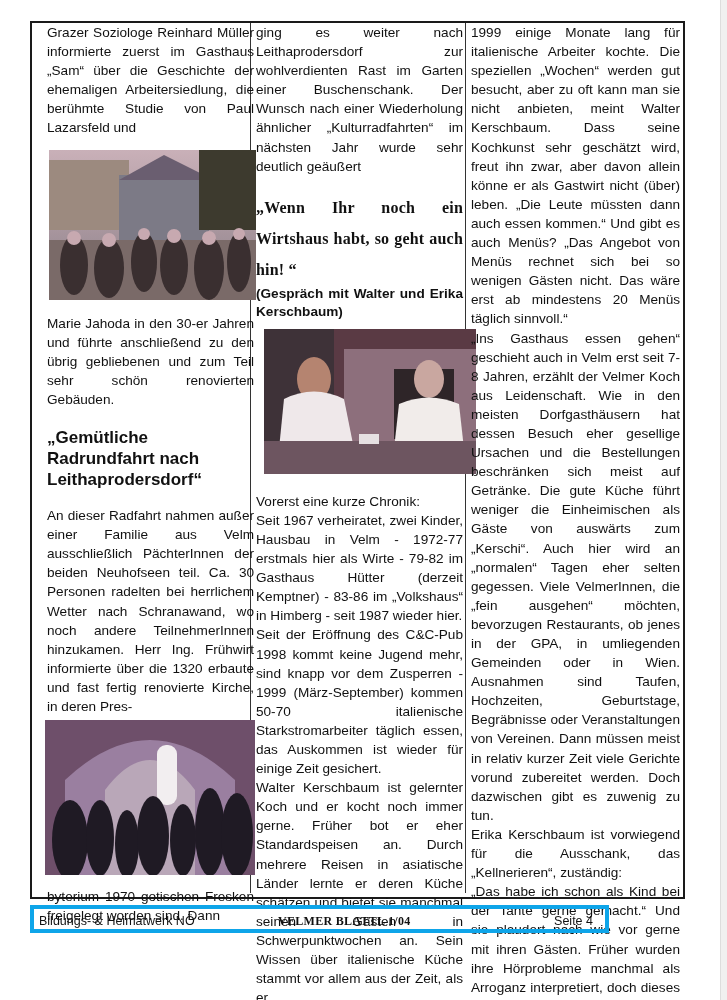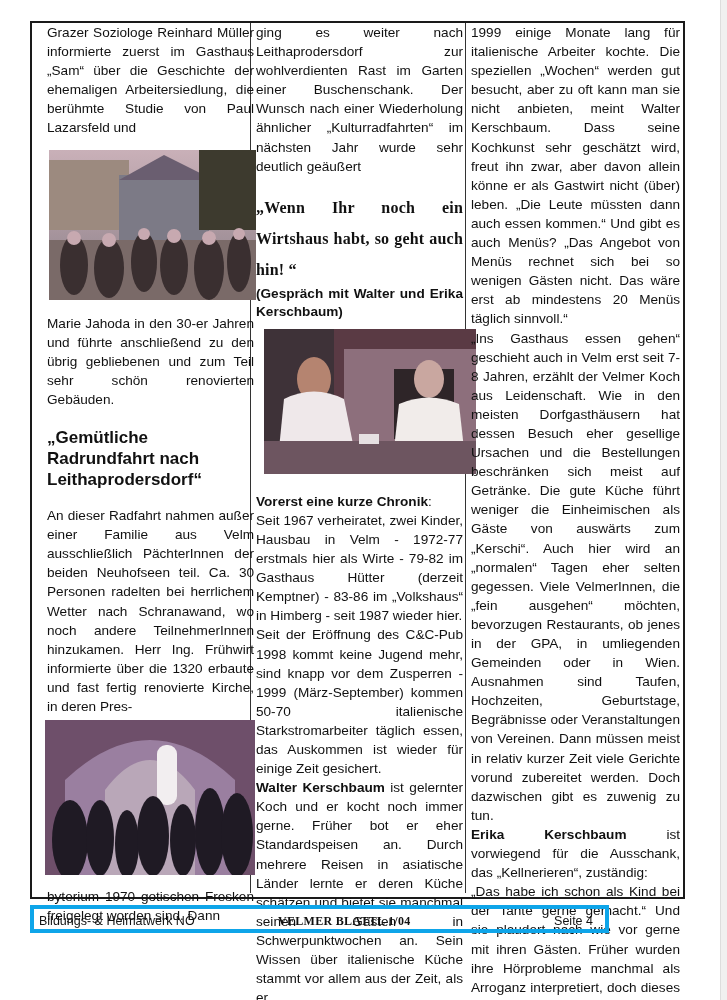--- a/index.html
+++ b/index.html
@@ -10,21 +10,21 @@
   .col1 { left:47px; width:207px; }
   .col2 { left:256px; width:207px; }
   .col3 { left:471px; width:209px; }
   .vrule { position:absolute; top:23px; width:1px; background:#333; height:870px; }
   .vr1 { left:250px; }
   .vr2 { left:465px; }
   .photo { display:block; position:relative; overflow:hidden; }
   .h-section { font-weight:bold; font-size:17px; line-height:21px; text-align:left; margin:0; }
   .h-serif { font-family:"Liberation Serif", serif; font-weight:bold; font-size:16px; line-height:31px; text-align:justify; letter-spacing:0.2px; }
   .subhead { font-weight:bold; font-size:13.6px; line-height:18px; }
-  .bold { font-weight:bold; }
+  .bold { font-weight:normal; }
   .footer { position:absolute; left:30px; top:905px; width:579px; height:28px; border:4px solid #0ea5e9; box-sizing:border-box; font-size:12.5px; }
   .footer span { position:absolute; top:5px; }
   .f-left { left:5px; }
   .f-center { left:244px; font-family:"Liberation Serif", serif; font-weight:bold; font-size:12px; letter-spacing:0.3px; }
   .f-right { right:12px; }
   .scroll-edge { position:absolute; right:0; top:0; width:6px; height:1000px; background:#f0f0f0; border-left:1px solid #ddd; }
 </style>
 </head>
 <body>
 

